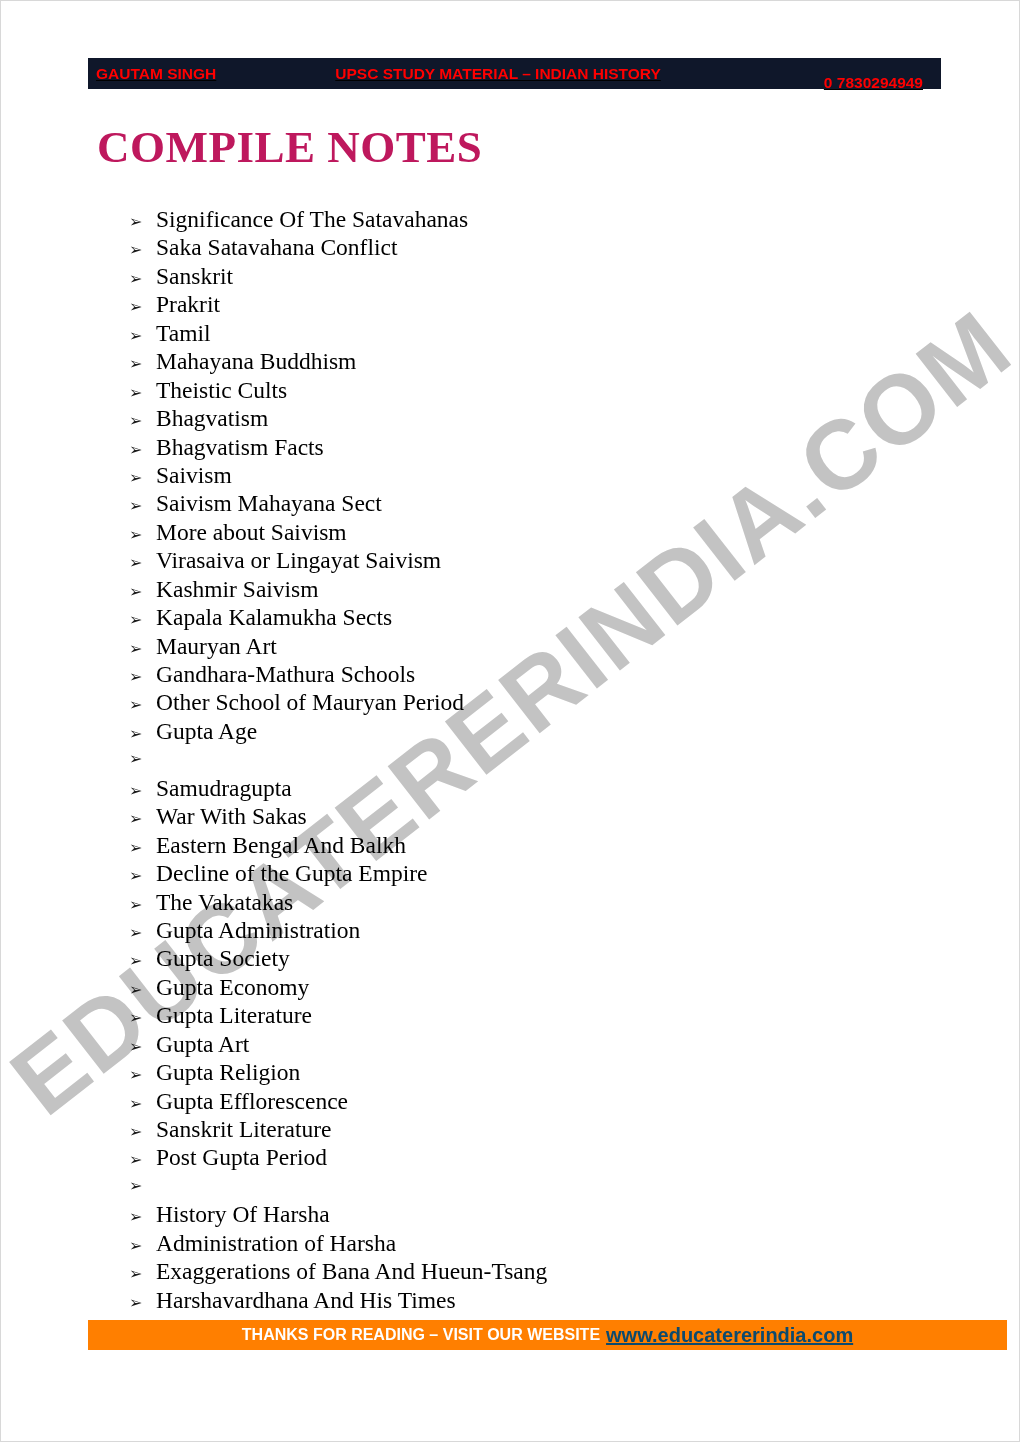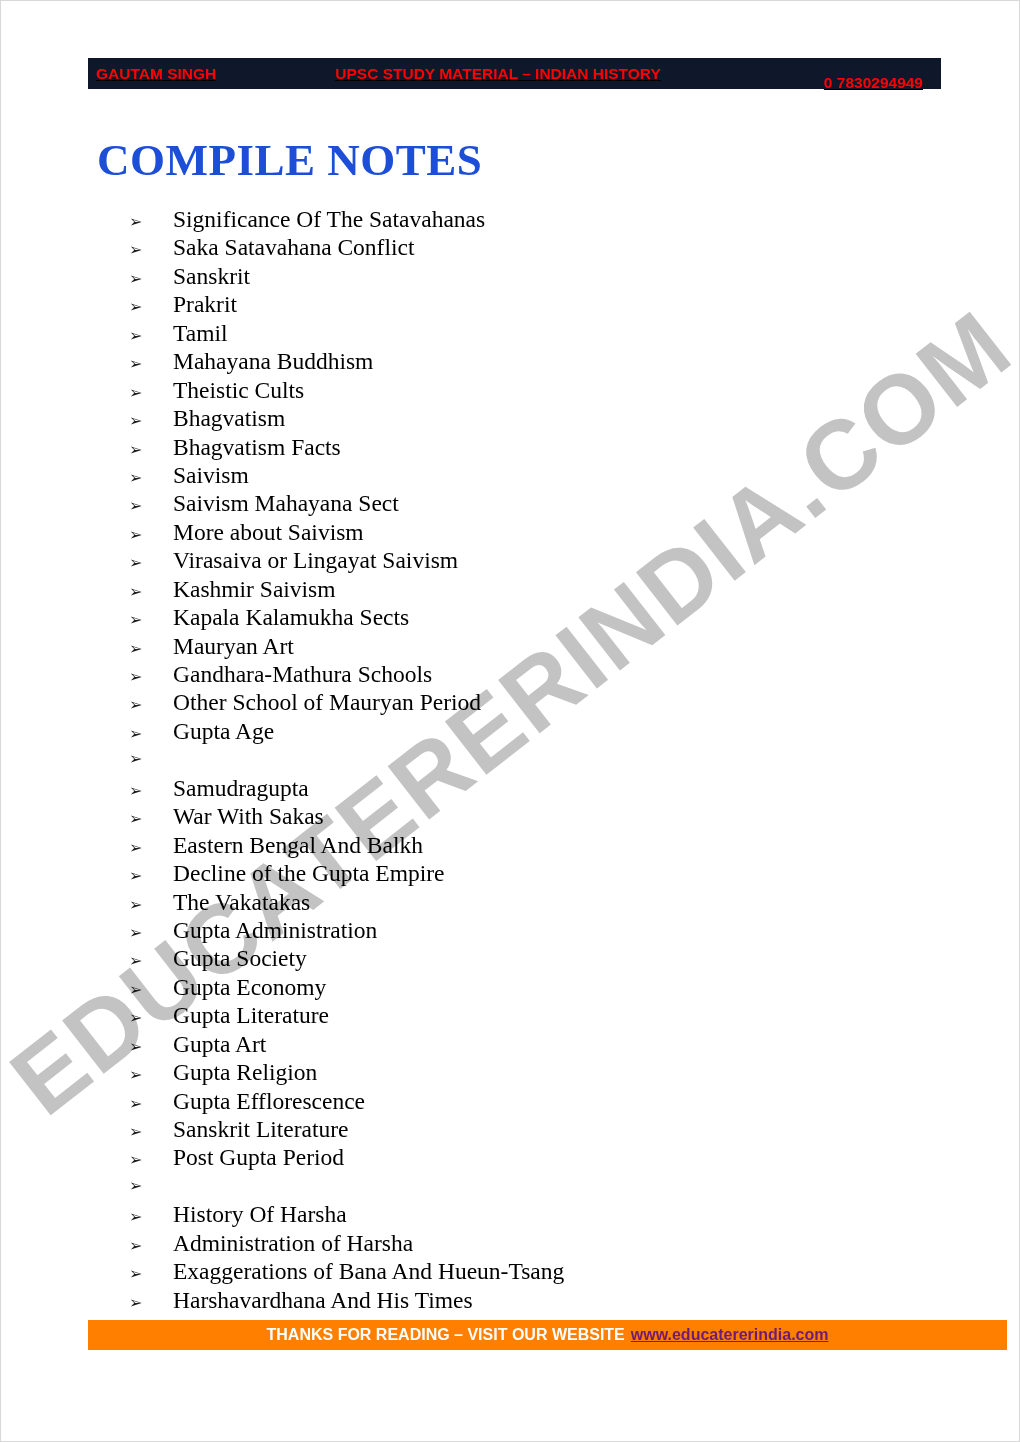--- a/index.html
+++ b/index.html
@@ -78,24 +78,23 @@
   
   .doc-title {
     position: absolute;
     left: 96px;
     top: 122px;
     z-index: 3;
     font-family: "Liberation Serif", serif;
     font-weight: bold;
     font-size: 45px;
     letter-spacing: 0.5px;
-    color: #1d4ed8;
+    color: #be185d;
     line-height: 1.08;
     white-space: nowrap;
-    margin-top: 13px;
   }
 
   
   .notes-list {
     position: absolute;
     left: 128px;
     top: 204px;
     width: 800px;
     z-index: 3;
     margin: 0;
@@ -116,21 +115,20 @@
     font-size: 16px;
     color: #1a1a1a;
     line-height: 28.45px;
   }
   .note-label {
     flex: 0 0 auto;
     font-family: "Liberation Serif", serif;
     font-size: 23.5px;
     color: #000000;
     line-height: 28.45px;
-    margin-left: 17px;
   }
 
   
   .footer-bar {
     position: absolute;
     left: 87px;
     top: 1319px;
     width: 919px;
     height: 30px;
     background: #ff7f00;
@@ -144,22 +142,22 @@
     font-family: "Liberation Sans", sans-serif;
     font-weight: bold;
     font-size: 16px;
     color: #ffffff;
     white-space: nowrap;
     line-height: 1;
   }
   .footer-url {
     font-family: "Liberation Sans", sans-serif;
     font-weight: bold;
-    font-size: 16px;
-    color: #701a75;
+    font-size: 20px;
+    color: #0c4a6e;
     text-decoration: underline;
     white-space: nowrap;
     line-height: 1;
     margin-left: 6px;
   }
 </style>
 </head>
 <body>
 
 <div class="page">

